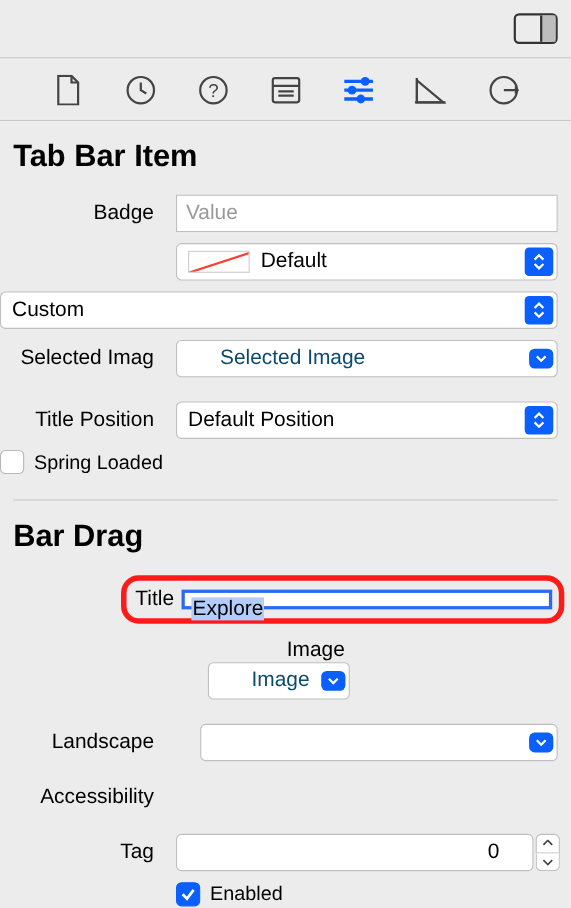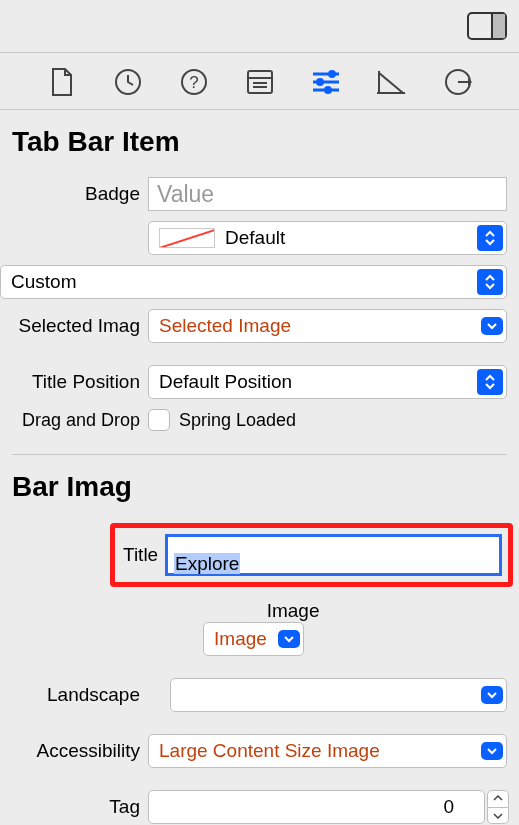--- a/index.html
+++ b/index.html
@@ -43,53 +43,53 @@
     font-size: 28px;
     padding: 16px 12px 14px;
   }
 
   .row {
     display: flex;
     align-items: center;
     padding: 5px 12px 5px 0;
   }
   .label {
-    width: 148px;
+    width: 160px;
     text-align: right;
-    padding-right: 8px;
+    padding-right: 20px;
     font-size: 19px;
     color: #000;
   }
   .control { flex: 1; position: relative; }
 
   .text-input {
     width: 100%;
     height: 34px;
     background: #fff;
     border: 1px solid #bfbfbf;
     padding: 0 8px;
-    font-size: 23px;
+    font-size: 19px;
     font-family: inherit;
   }
   .text-input::placeholder { color: #9a9a9a; }
 
   .combo {
     position: relative;
     width: 100%;
     height: 34px;
     background: #fff;
     border: 1px solid #bfbfbf;
     border-radius: 5px;
     display: flex;
     align-items: center;
     padding: 0 36px 0 10px;
     font-size: 19px;
     text-align: center;
   }
-  .combo.placeholder span.text { color: #c2410c; }
+  .combo.placeholder span.text { color: #0c4a6e; margin-left: 29px; }
   .combo .chev {
     position: absolute; right: 3px; top: 3px; bottom: 3px;
     width: 26px;
     background: #0a60ff;
     border-radius: 4px;
     display: flex; align-items: center; justify-content: center;
   }
   .combo .chev.small { top: 7px; bottom: 7px; width: 22px; border-radius: 5px; }
   .combo .chev svg { display:block; }
 
@@ -117,35 +117,35 @@
     display:inline-flex; align-items:center; justify-content:center;
     flex-shrink:0;
   }
   .checkbox.checked {
     background: #0a60ff; border-color:#0a60ff;
   }
   .checkbox.checked svg { display:block; }
 
   .highlight-wrap {
     border: 5px solid #ff1a1a;
-    border-radius: 4px;
+    border-radius: 16px;
     padding: 6px 6px;
     margin: 6px 6px 6px 110px;
     display:flex; align-items:center;
   }
   .highlight-wrap .hlabel {
     width: 44px; text-align:left; font-size:19px; padding-left:2px;
   }
   .highlight-wrap .control { flex:1; }
 
   .title-input {
-    width:100%; height:42px;
+    width:100%; height:18px;
     background:#fff;
     border:3px solid #2b6af3;
-    padding:16px 6px;
+    padding:4px 6px;
     font-size:19px;
   }
   .title-input .sel {
     background:#b2cdfb;
     padding: 0 1px;
   }
 
   .stepper {
     position:absolute; right:-2px; top:0; bottom:0; width:22px;
     display:flex; flex-direction:column;
@@ -287,30 +287,29 @@
       <div class="chev">
         <svg width="12" height="18" viewBox="0 0 12 18">
             <path d="M2 7 L6 3 L10 7 M2 11 L6 15 L10 11" fill="none" stroke="#fff" stroke-width="2"></path>
           </svg>
       </div>
     </div>
   </div>
 </div>
 
 <div class="row">
-  <div class="label" style="font-size:18px;">Drag and Drop</div>
   <div class="control" style="display:flex; align-items:center;">
     <span class="checkbox"></span>
     <span>Spring Loaded</span>
   </div>
 </div>
 
 <div class="section-sep"></div>
 
-<div class="section-header">Bar Imag</div>
+<div class="section-header">Bar Drag</div>
 
 <div class="highlight-wrap">
   <div class="hlabel">Title</div>
   <div class="control">
     <div class="title-input">
       <span class="sel">Explore</span>
     </div>
   </div>
 </div>
 
@@ -336,30 +335,20 @@
         <svg width="12" height="10" viewBox="0 0 12 10">
             <path d="M2 3 L6 7 L10 3" fill="none" stroke="#fff" stroke-width="2"></path>
           </svg>
       </div>
     </div>
   </div>
 </div>
 
 <div class="row" style="margin-top:12px;">
   <div class="label">Accessibility</div>
-  <div class="control">
-    <div class="combo placeholder">
-      <span class="text">Large Content Size Image</span>
-      <div class="chev small">
-        <svg width="12" height="10" viewBox="0 0 12 10">
-            <path d="M2 3 L6 7 L10 3" fill="none" stroke="#fff" stroke-width="2"></path>
-          </svg>
-      </div>
-    </div>
-  </div>
 </div>
 
 <div class="row" style="margin-top:12px;">
   <div class="label">Tag</div>
   <div class="control" style="padding-right:22px;">
     <div class="tag-input">
       <span>0</span>
     </div>
     <div class="stepper">
       <button>

